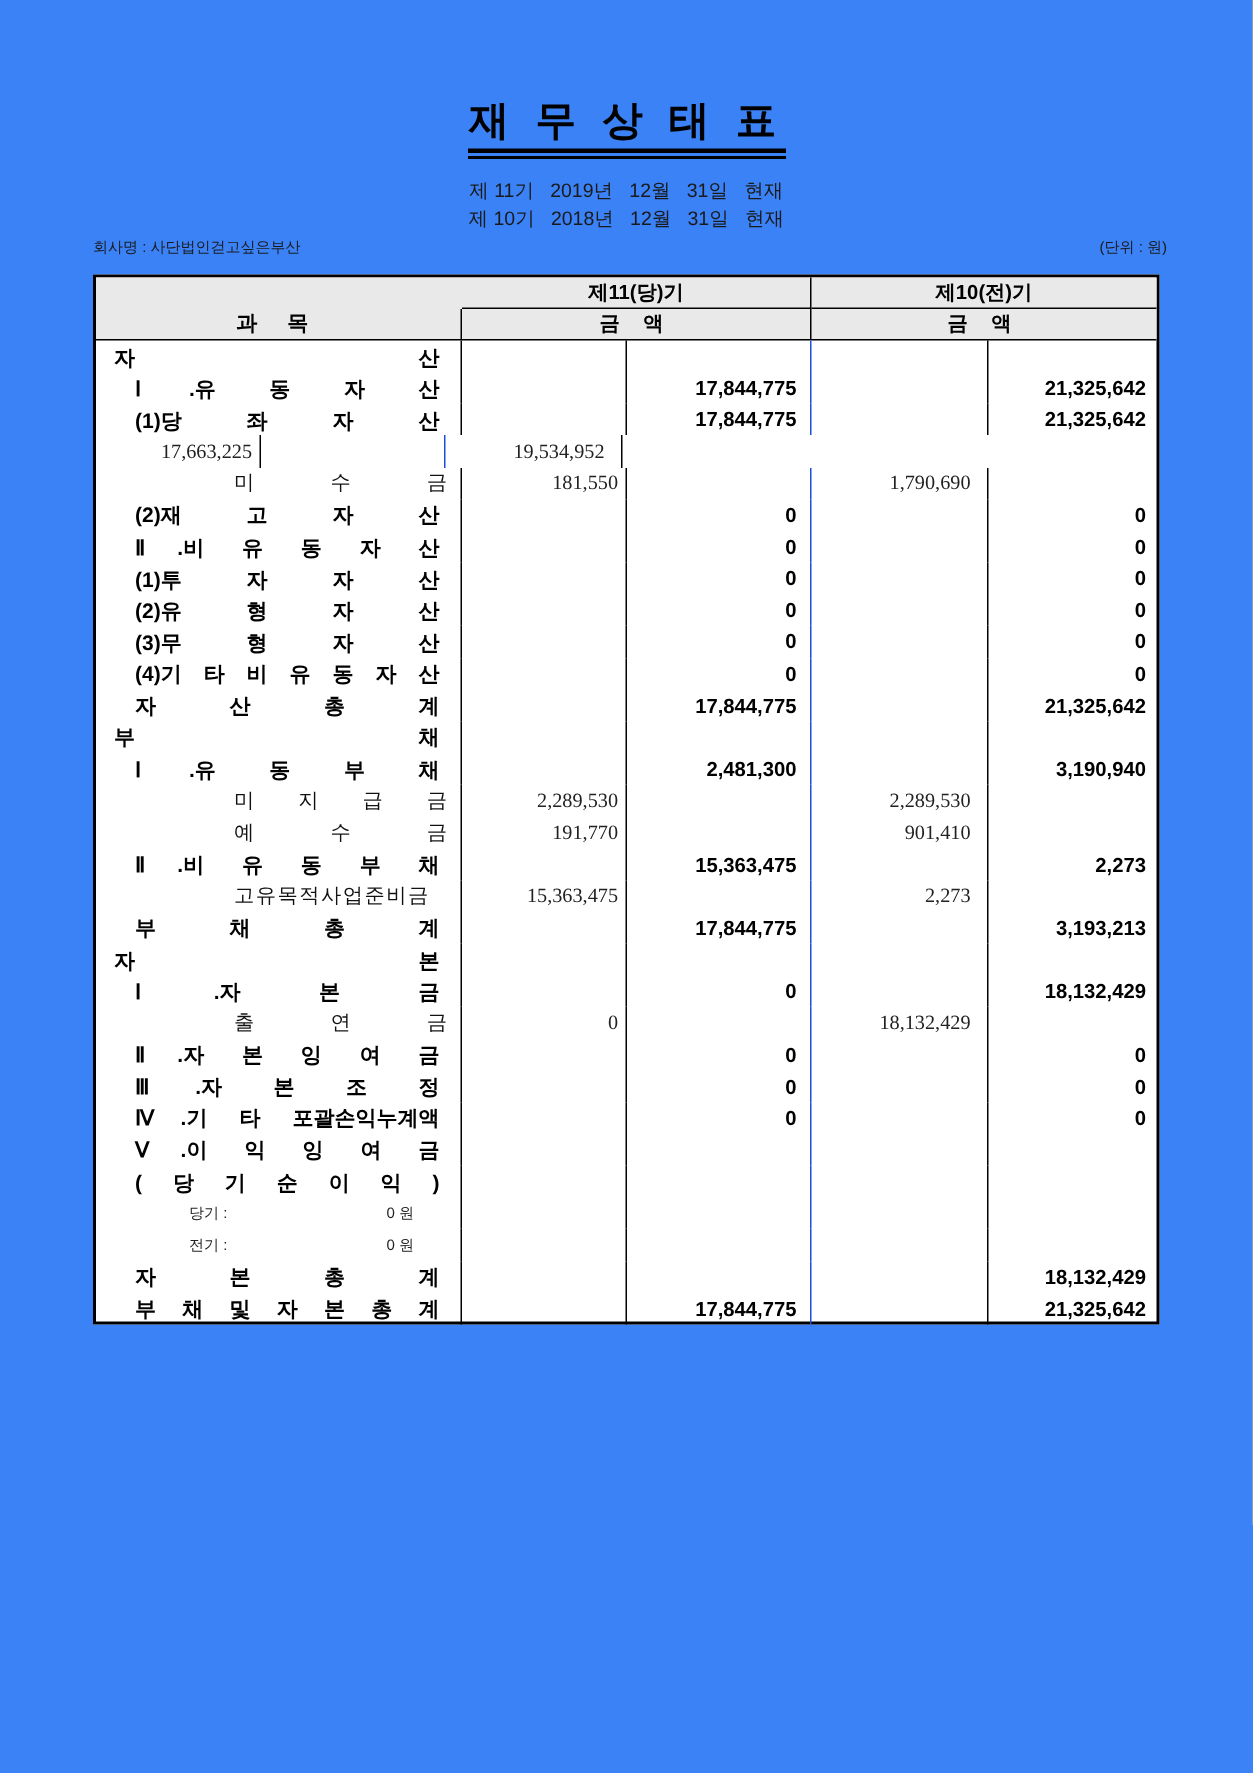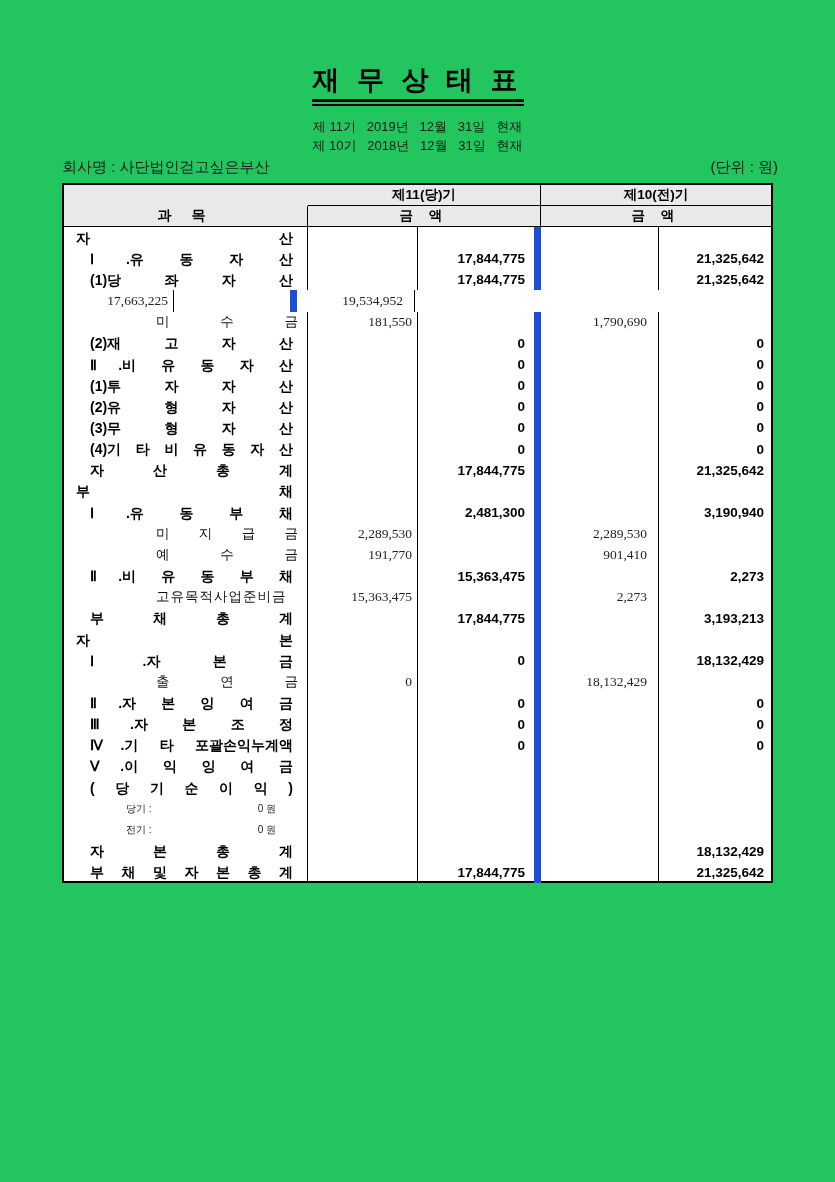--- a/index.html
+++ b/index.html
@@ -1,35 +1,35 @@
 <!DOCTYPE html>
 <html><head>
 <meta charset="utf-8">
 <style>
   html,body{margin:0;padding:0;background:#888;}
   .page{
-    position:relative;width:835px;height:1182px;background:#22c55e;
+    position:relative;width:835px;height:1182px;background:#3b82f6;
     font-family:"Liberation Sans", sans-serif;color:#000;overflow:hidden;margin:0 auto;
   }
   
   .title-wrap{position:absolute;top:63px;left:0;width:835px;text-align:center;}
   .doc-title{
     display:inline-block;margin:0;font-size:27px;font-weight:bold;
     letter-spacing:5px;white-space:pre;line-height:34px;
   }
   .title-rule{width:212px;margin:2px auto 0 auto;}
   .title-rule .r1{height:3px;background:#000;}
   .title-rule .r2{height:2px;background:#000;margin-top:2px;}
   .date-lines{position:absolute;top:117px;left:0;width:835px;text-align:center;
     font-size:13px;line-height:19px;color:#1a1a1a;}
   .date-lines div{white-space:pre;}
   
   .meta-row{
     position:absolute;top:158px;left:62px;width:716px;display:flex;
-    justify-content:space-between;font-size:15px;color:#1a1a1a;
+    justify-content:space-between;font-size:10px;color:#1a1a1a;
   }
   
   .fs-table{
     position:absolute;left:62px;top:183px;width:711px;height:700px;
     border:2px solid #000;box-sizing:border-box;background:#fff;
   }
   .thead{display:flex;height:42px;background:#e9e9e9;border-bottom:1px solid #000;box-sizing:border-box;}
   .th-account{
     width:244px;box-sizing:border-box;border-right:1px solid #000;
     display:flex;align-items:center;justify-content:center;
@@ -42,21 +42,21 @@
     font-size:13.5px;font-weight:bold;box-sizing:border-box;white-space:pre;
   }
   .th-period{border-bottom:1px solid #000;}
   .th-amount{letter-spacing:6px;}
   
   .tbody{height:656px;}
   .row{display:flex;height:21.16px;align-items:center;}
   .cell{box-sizing:border-box;height:100%;display:flex;align-items:center;}
   .c-lbl{width:244px;border-right:1px solid #000;}
   .c-cd{width:110px;border-right:1px solid #000;justify-content:flex-end;padding-right:5px;}
-  .c-ct{width:123px;border-right:7px solid #1d4ed8;justify-content:flex-end;padding-right:9px;}
+  .c-ct{width:123px;border-right:1px solid #1d4ed8;justify-content:flex-end;padding-right:9px;}
   .c-pd{width:118px;border-right:1px solid #000;justify-content:flex-end;padding-right:11px;}
   .c-pt{width:112px;justify-content:flex-end;padding-right:7px;}
   .lbl-inner{
     width:100%;font-size:14px;font-weight:bold;
     text-align:justify;text-align-last:justify;line-height:14px;
   }
   .ind0 .lbl-inner{padding:0 14px 0 12px;}
   .ind1 .lbl-inner{padding:0 14px 0 26px;}
   .ind2 .lbl-inner{padding:0 8px 0 92px;}
   .detail .lbl-inner{

